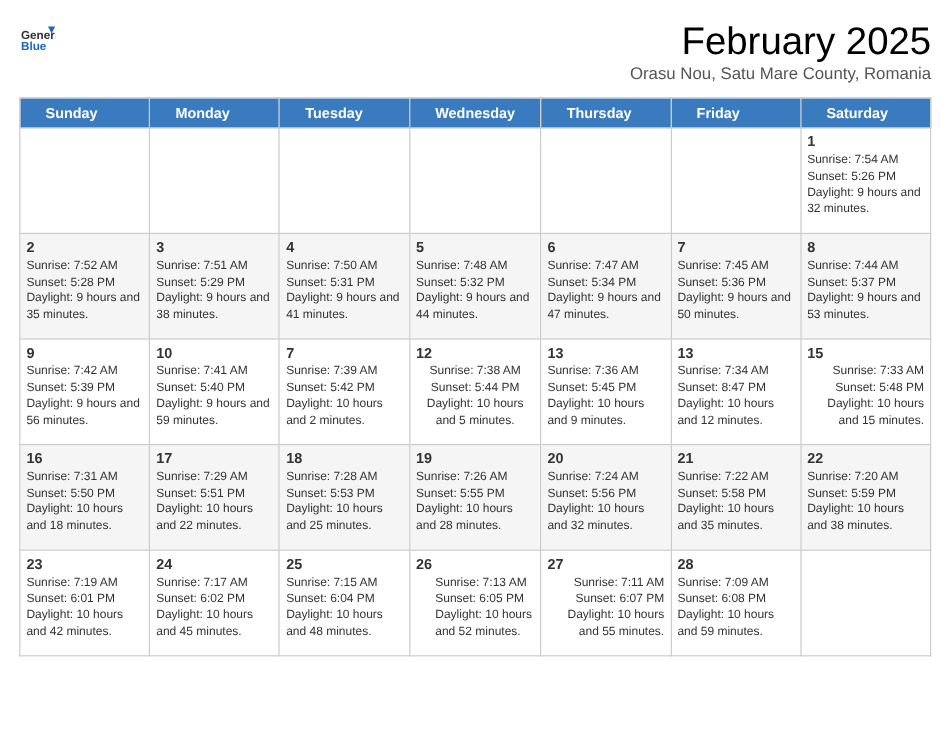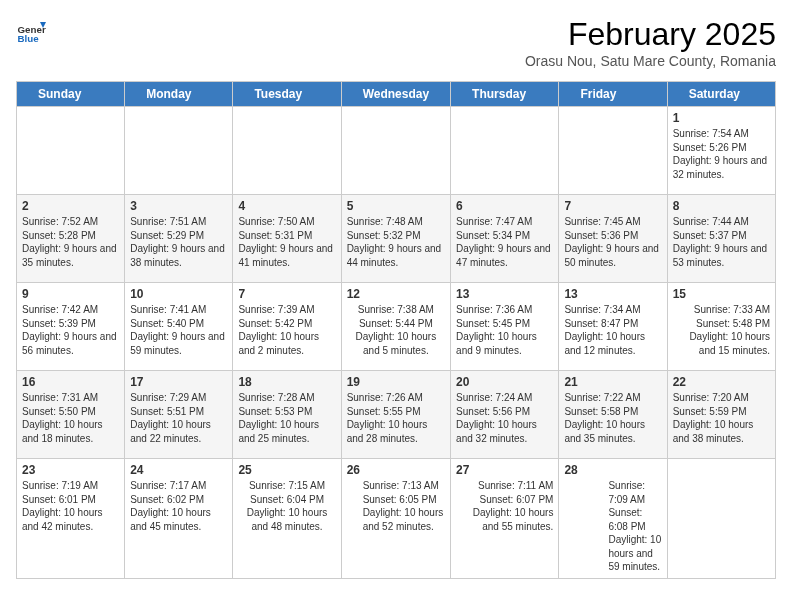--- a/index.html
+++ b/index.html
@@ -265,38 +265,38 @@
 Daylight: 10 hours and 42 minutes.</div>
         </td>
         <td>
           <span class="day-number">24</span>
           <div class="day-info" style="white-space: pre-line;">Sunrise: 7:17 AM
 Sunset: 6:02 PM
 Daylight: 10 hours and 45 minutes.</div>
         </td>
         <td>
           <span class="day-number">25</span>
-          <div class="day-info" style="white-space: pre-line; text-align: center;">Sunrise: 7:15 AM
+          <div class="day-info" style="white-space: pre-line;">Sunrise: 7:15 AM
 Sunset: 6:04 PM
 Daylight: 10 hours and 48 minutes.</div>
         </td>
         <td>
           <span class="day-number">26</span>
           <div class="day-info" style="white-space: pre-line; margin-left: 16px;">Sunrise: 7:13 AM
 Sunset: 6:05 PM
 Daylight: 10 hours and 52 minutes.</div>
         </td>
         <td>
           <span class="day-number">27</span>
           <div class="day-info" style="white-space: pre-line; text-align: right;">Sunrise: 7:11 AM
 Sunset: 6:07 PM
 Daylight: 10 hours and 55 minutes.</div>
         </td>
         <td>
           <span class="day-number">28</span>
-          <div class="day-info" style="white-space: pre-line; margin-left: 44px;">Sunrise: 7:09 AM
+          <div class="day-info" style="white-space: pre-line;">Sunrise: 7:09 AM
 Sunset: 6:08 PM
 Daylight: 10 hours and 59 minutes.</div>
         </td>
         <td class="empty-cell"></td>
       </tr>
     </tbody>
 </table>
 
 </body></html>

